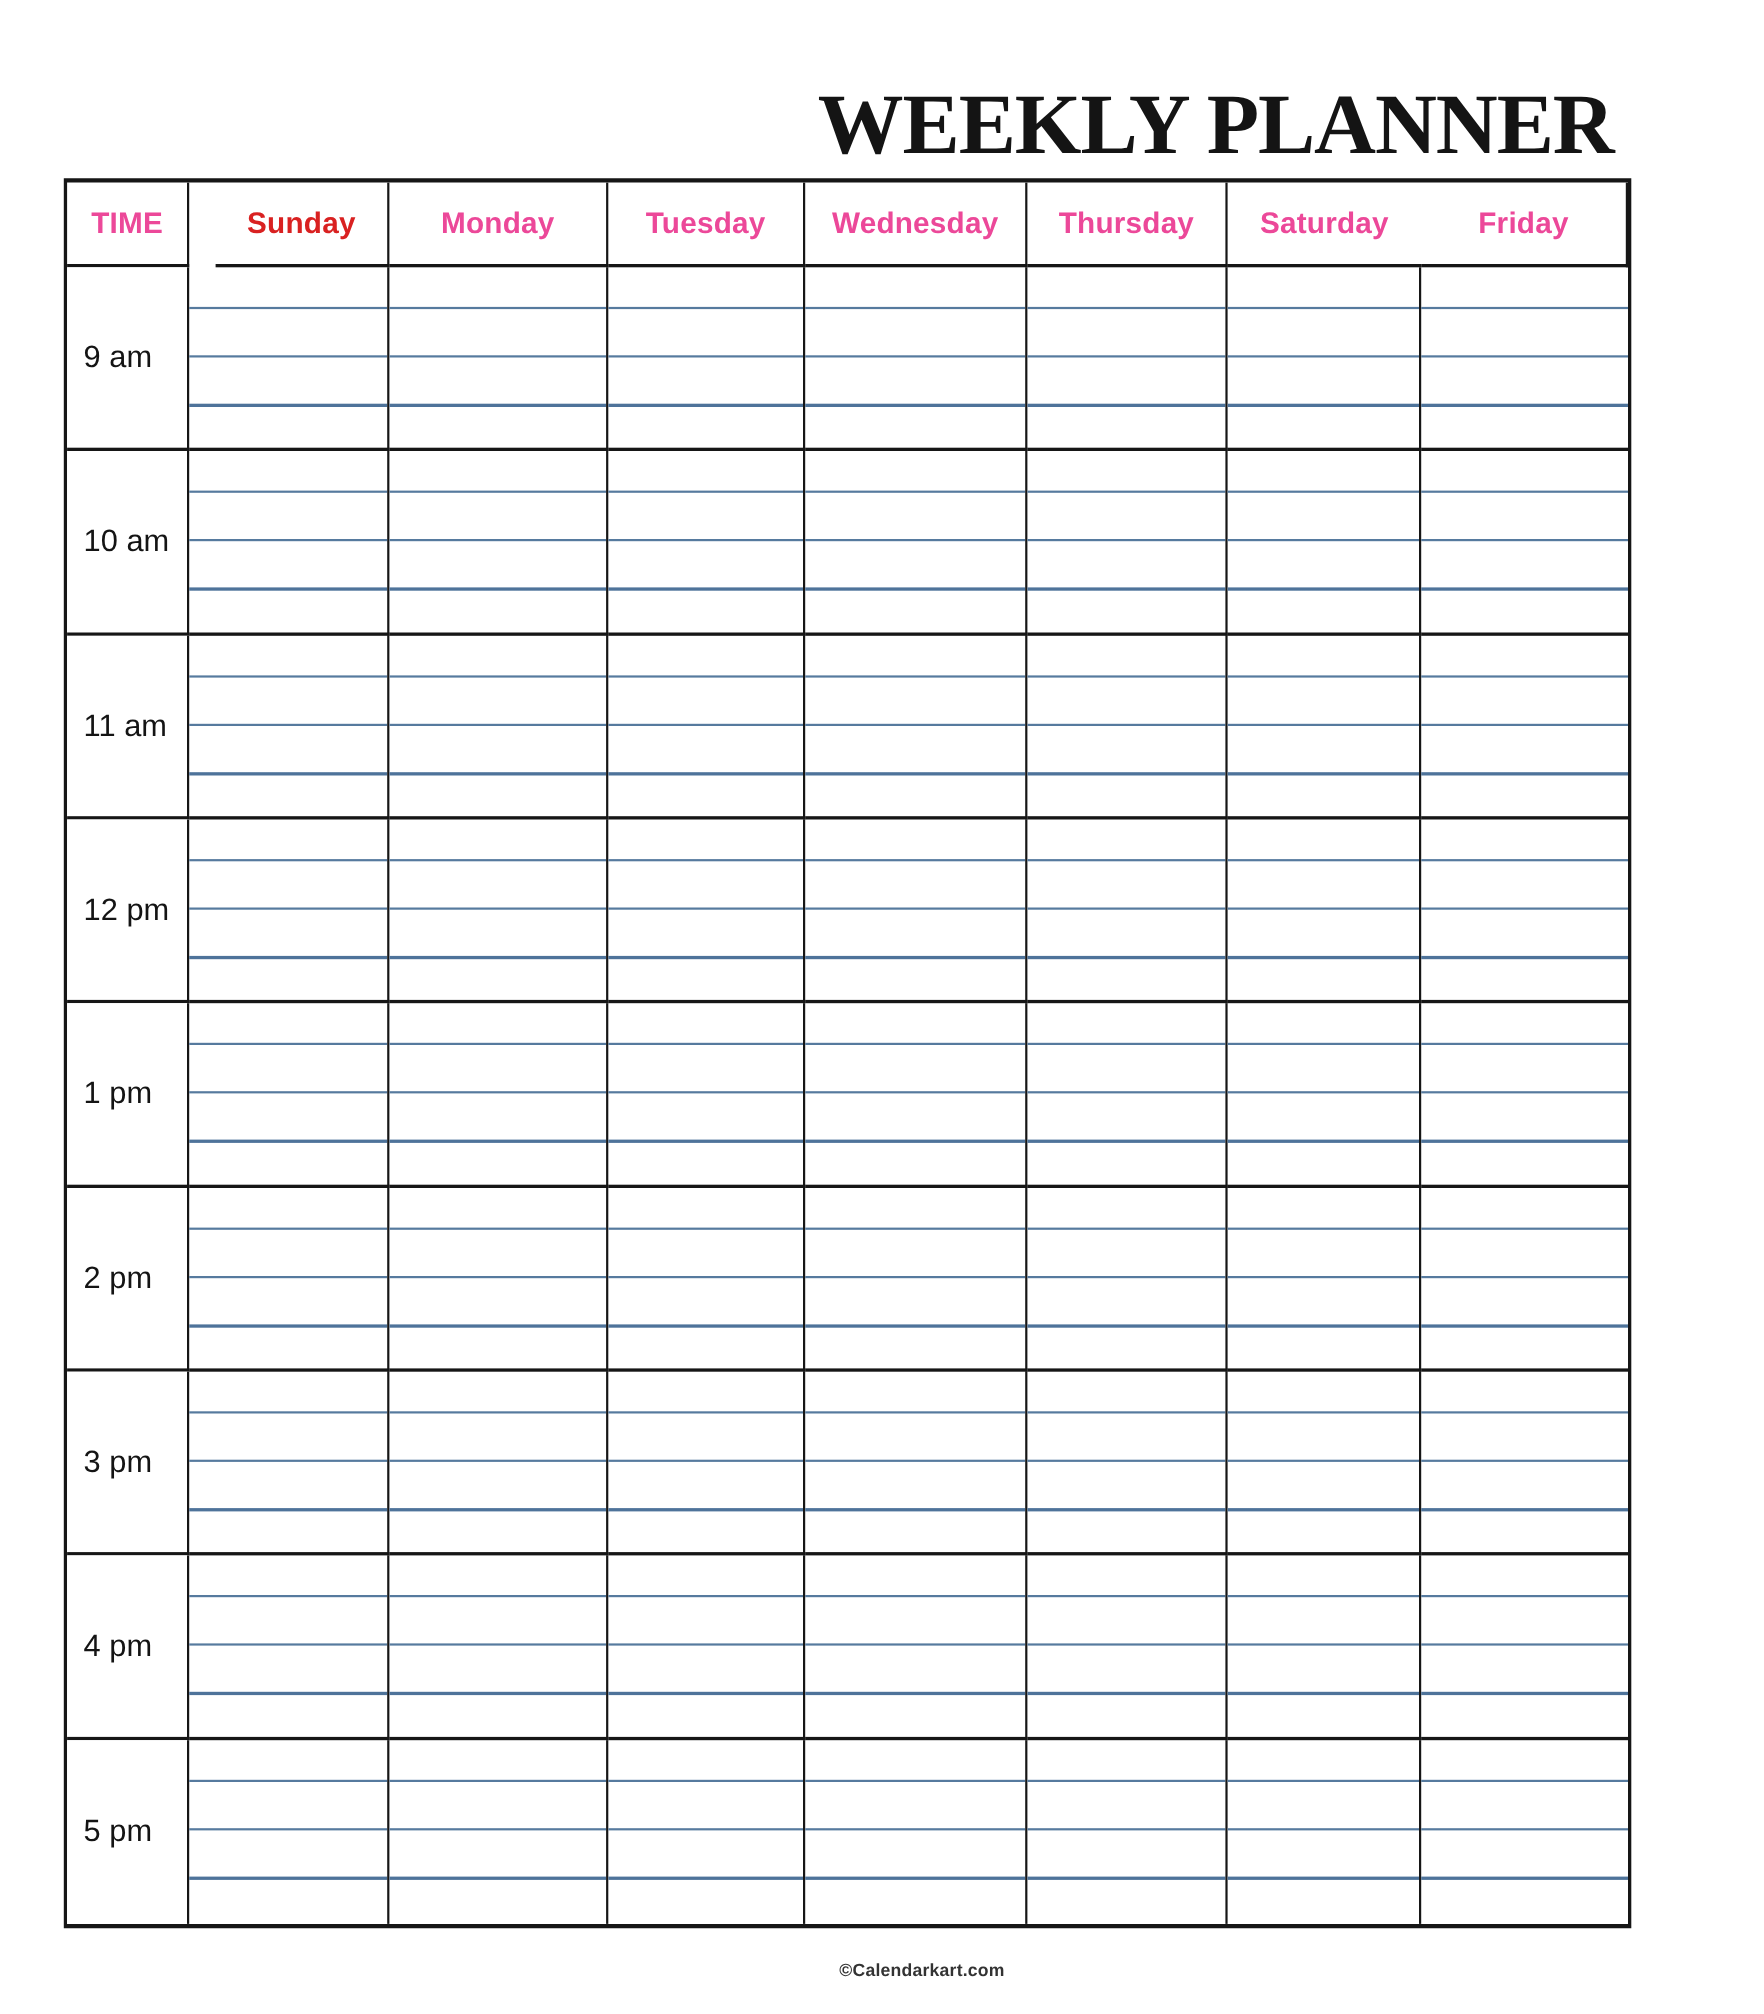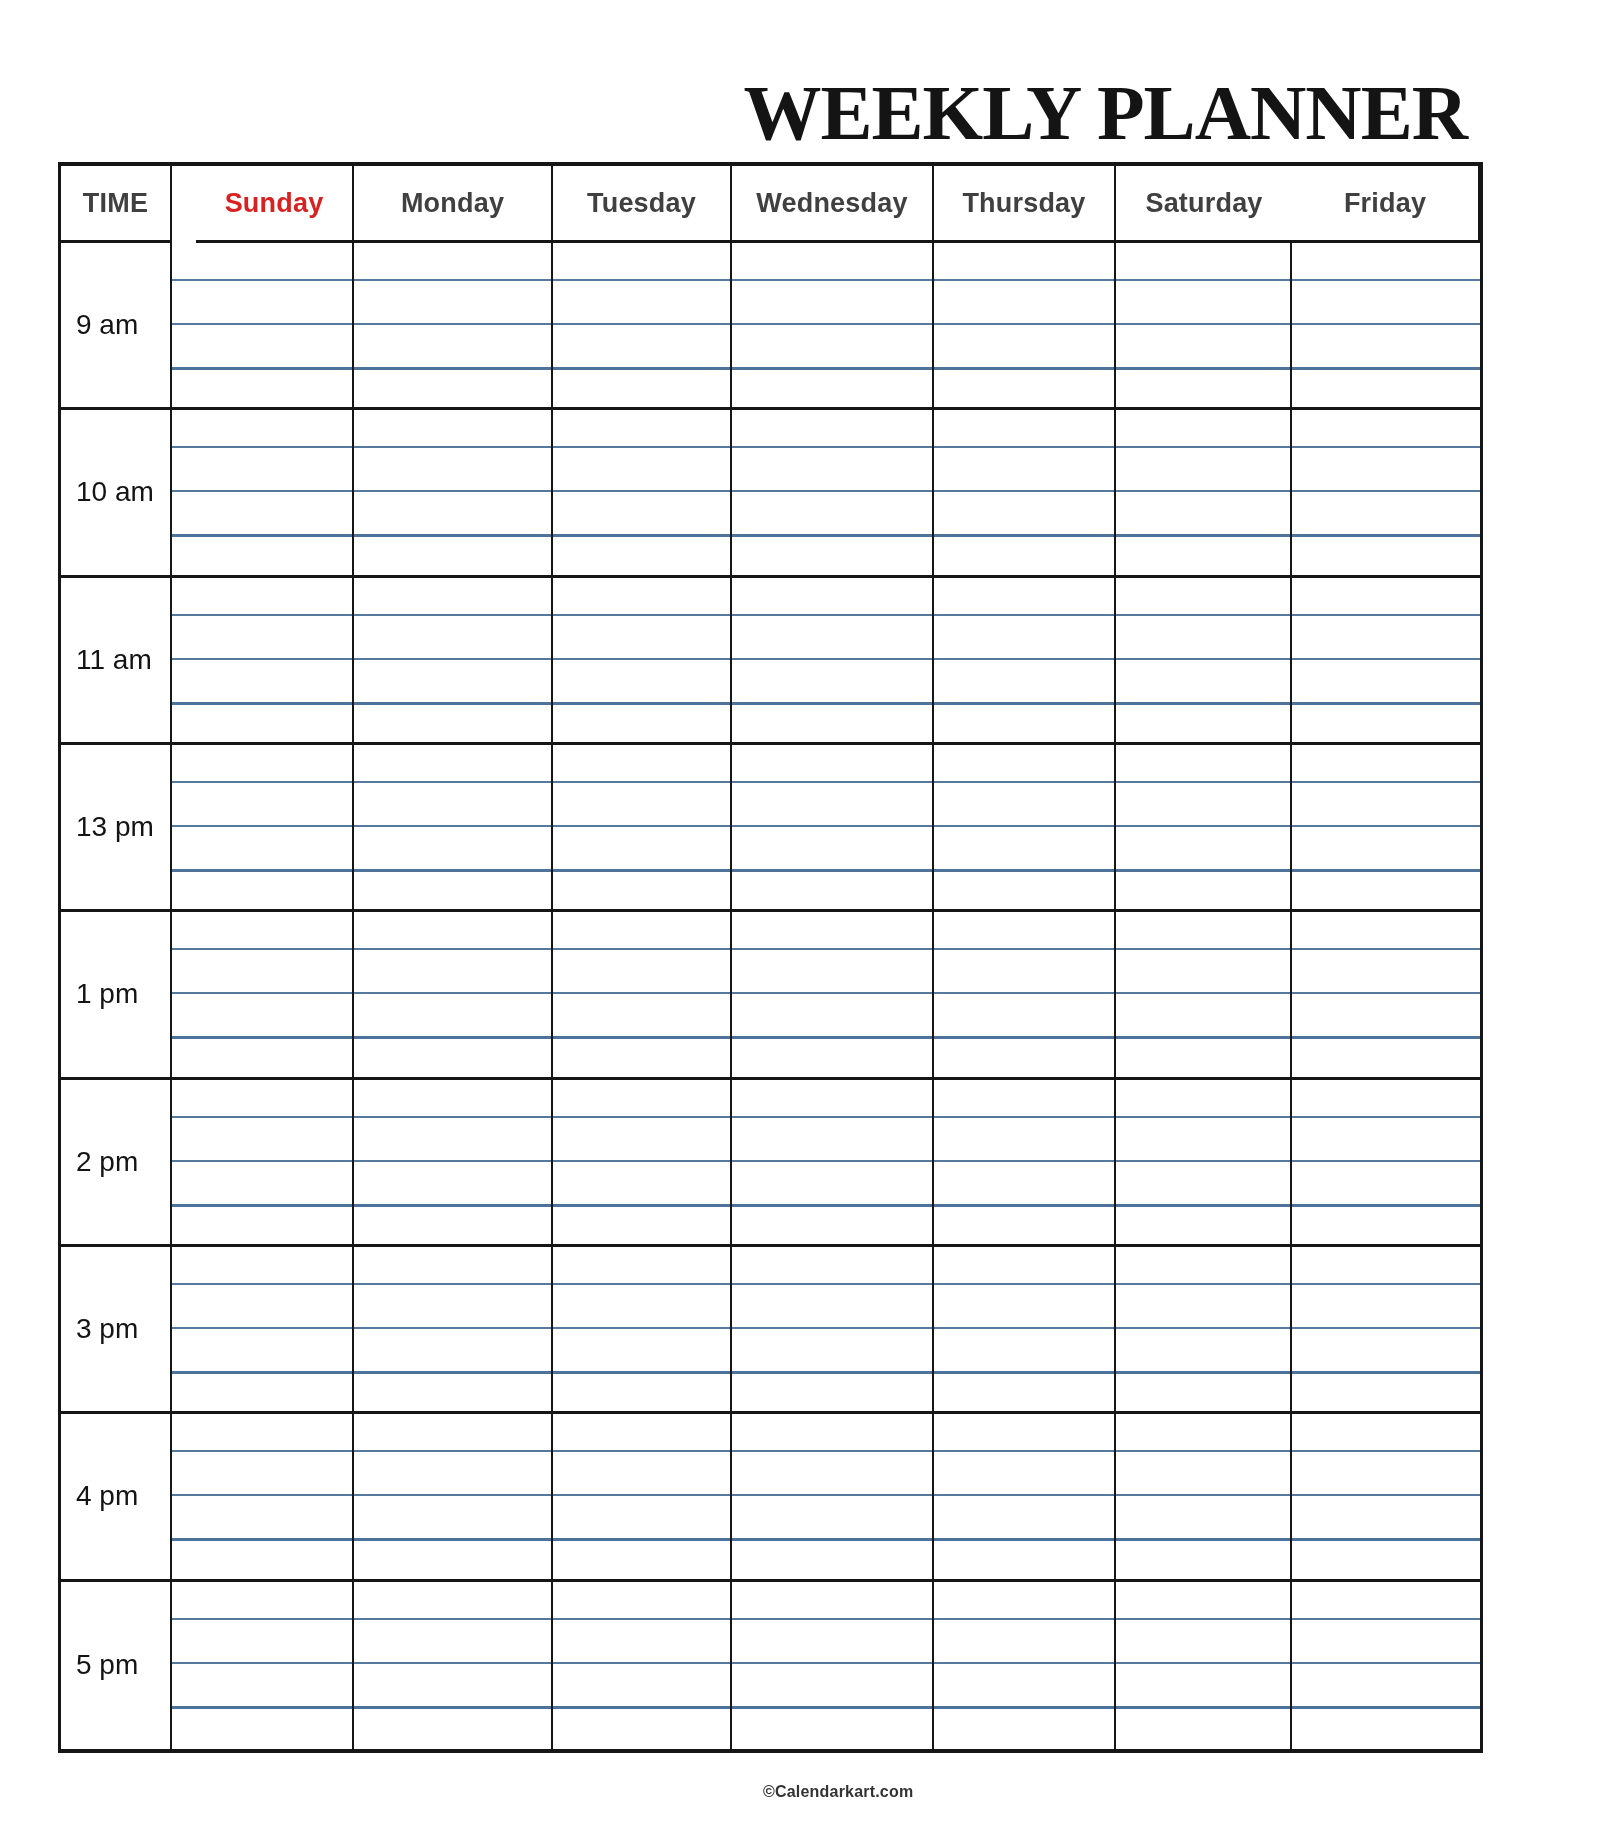--- a/index.html
+++ b/index.html
@@ -40,21 +40,21 @@
     border-right:2px solid #161616;
     border-bottom:3px solid #161616;
     min-width:0;min-height:0;
   }
   .cell.last-col{border-right:none;}
   .cell.last-row{border-bottom:none;}
   .h-cell{
     display:flex;align-items:center;justify-content:center;
     font-weight:700;
     font-size:27px;
-    color:#404040;
+    color:#ec4899;
     letter-spacing:0.2px;
   }
   .h-cell.sun{color:#d92121;margin-left:24px;}
   .t-cell{
     display:flex;align-items:center;
     padding-left:15px;
     font-size:28px;
     color:#141414;
     background:#ffffff;
   }
@@ -107,21 +107,21 @@
     <div class="cell d-cell"></div>
     <div class="cell d-cell last-col"></div>
     <div class="cell t-cell">11 am</div>
     <div class="cell d-cell"></div>
     <div class="cell d-cell"></div>
     <div class="cell d-cell"></div>
     <div class="cell d-cell"></div>
     <div class="cell d-cell"></div>
     <div class="cell d-cell"></div>
     <div class="cell d-cell last-col"></div>
-    <div class="cell t-cell">13 pm</div>
+    <div class="cell t-cell">12 pm</div>
     <div class="cell d-cell"></div>
     <div class="cell d-cell"></div>
     <div class="cell d-cell"></div>
     <div class="cell d-cell"></div>
     <div class="cell d-cell"></div>
     <div class="cell d-cell"></div>
     <div class="cell d-cell last-col"></div>
     <div class="cell t-cell">1 pm</div>
     <div class="cell d-cell"></div>
     <div class="cell d-cell"></div>

